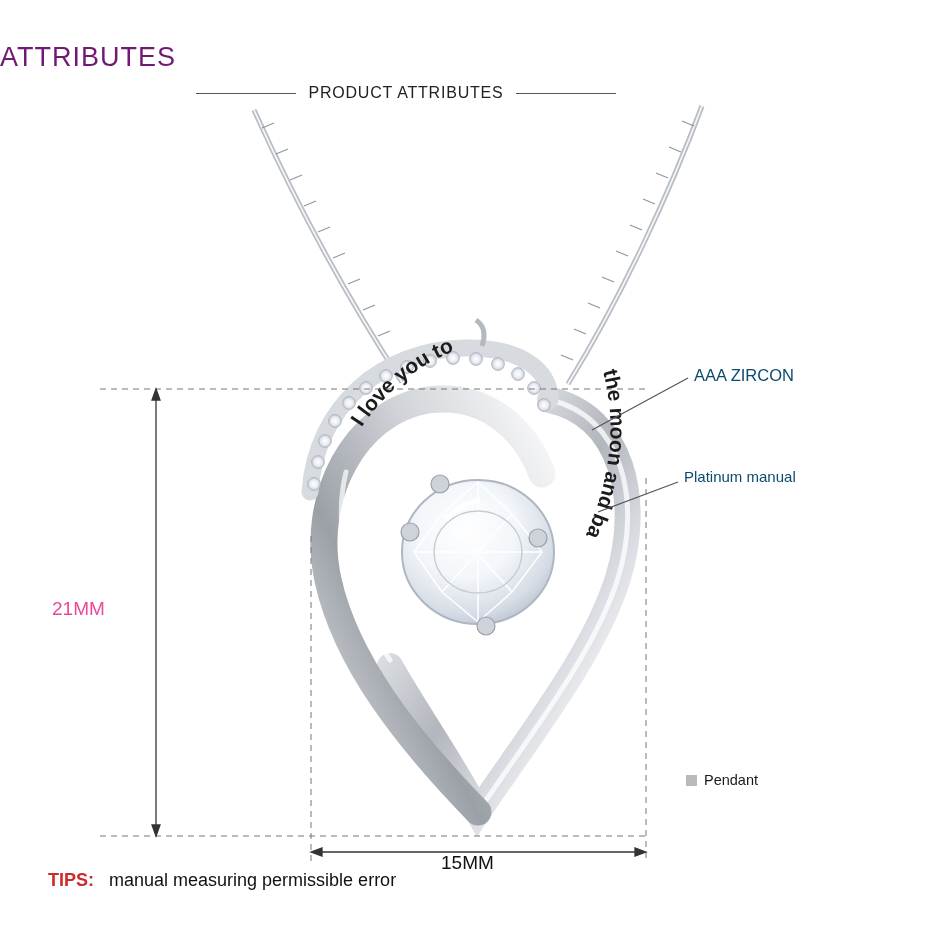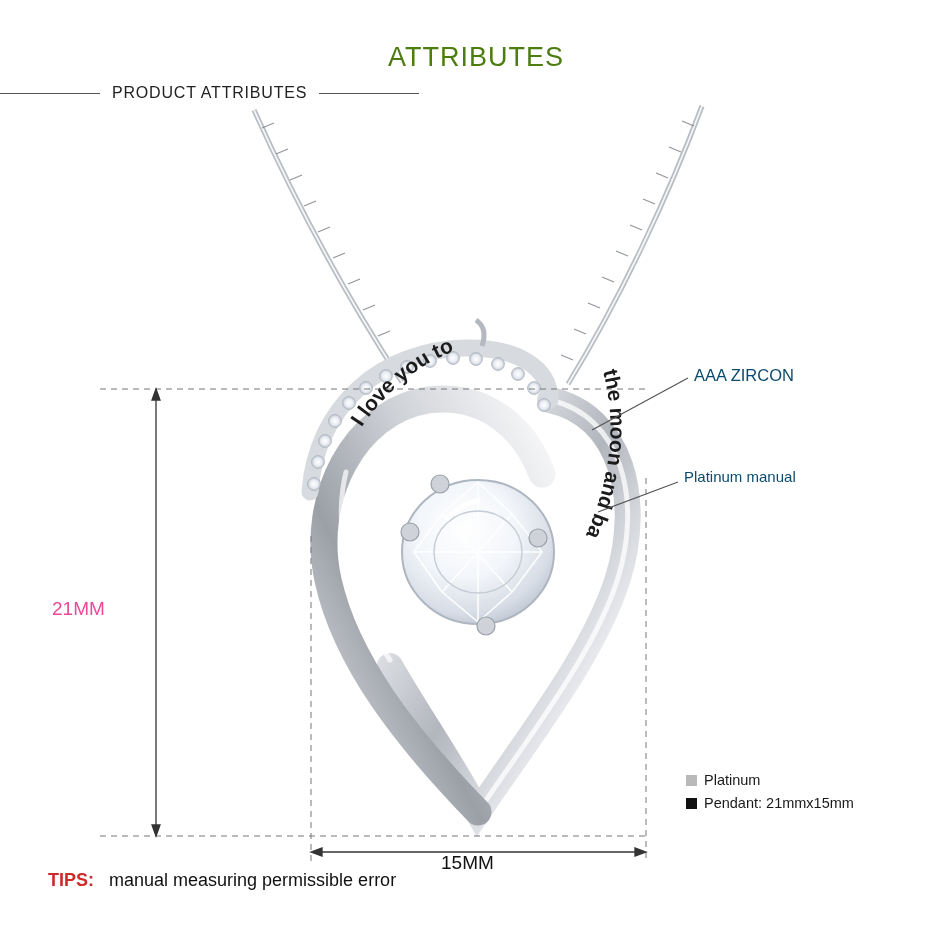--- a/index.html
+++ b/index.html
@@ -15,32 +15,33 @@
     font-family: "Liberation Sans", sans-serif;
     color: #1a1a1a;
   }
 
   
   #title-main {
     position: absolute;
     top: 42px;
     left: 0;
     width: 952px;
-    text-align: center;
+    text-align: left;
     font-size: 27px;
     letter-spacing: 1px;
-    color: #4d7c0f;
+    color: #701a75;
   }
   #subtitle-wrap {
     position: absolute;
     top: 84px;
     left: 0;
     width: 812px;
     display: flex;
     align-items: center;
+    justify-content: center;
     gap: 12px;
   }
   #subtitle-wrap .rule {
     height: 1px;
     background: #555;
     width: 100px;
   }
   #title-sub {
     font-size: 16px;
     letter-spacing: 0.8px;
@@ -258,23 +259,19 @@
 
 <div class="callout-label" id="label-zircon">AAA ZIRCON</div>
 <div class="callout-label" id="label-plating">Platinum manual</div>
 
 <div id="dim-height-label">21MM</div>
 <div id="dim-width-label">15MM</div>
 
 <div id="legend">
   <div class="legend-row">
     <span class="legend-swatch" style="background:#b9b9b9"></span>
-    <span class="legend-text">Platinum</span>
-  </div>
-  <div class="legend-row">
-    <span class="legend-swatch" style="background:#111111"></span>
-    <span class="legend-text">Pendant: 21mmx15mm</span>
+    <span class="legend-text">Pendant</span>
   </div>
 </div>
 
 <div id="tips-line">
   <span id="tips-prefix">TIPS:</span><span id="tips-text">manual measuring permissible error</span>
 </div>
 
 </body></html>

